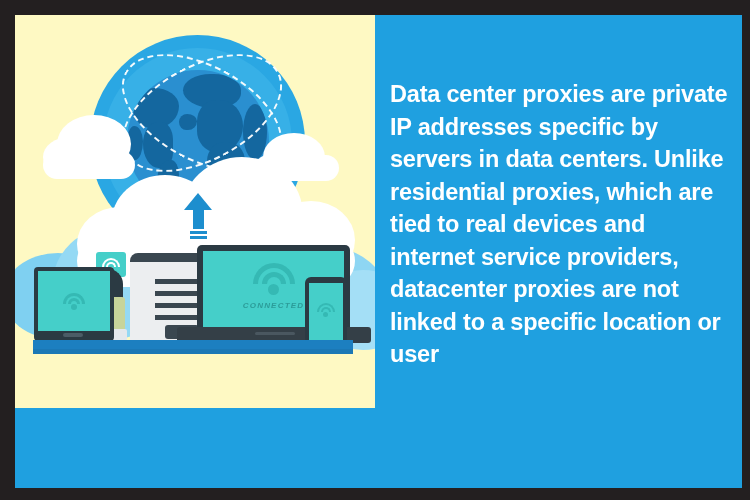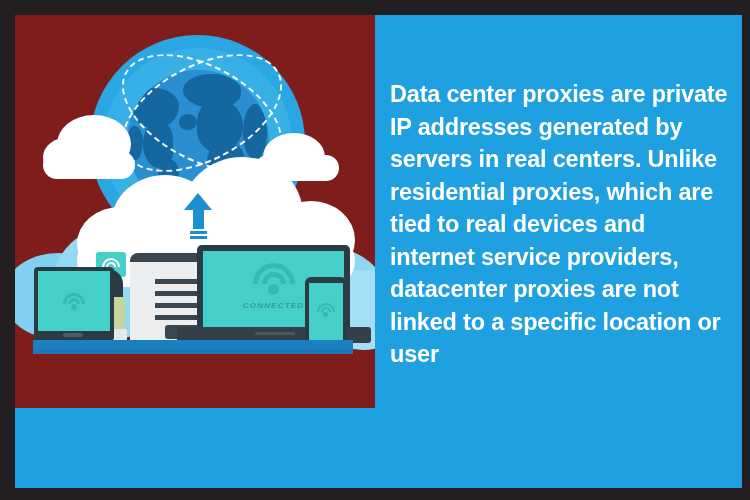--- a/index.html
+++ b/index.html
@@ -29,21 +29,21 @@
     width: 727px; height: 473px;
     background: #1fa0e0;
     overflow: hidden;
   }
 
   
   #illustration-panel {
     position: absolute;
     left: 0; top: 0;
     width: 360px; height: 393px;
-    background: #7f1d1d;
+    background: #fef9c3;
     overflow: hidden;
     font-style: italic;
   }
 
   
 
   
   .halo {
     position: absolute;
     border-radius: 50%;
@@ -246,16 +246,16 @@
       <div style="position:absolute; left:302px; top:288px; width:18px; height:9px; border:2.6px solid #35b9b4; border-bottom:none; border-radius:9px 9px 0 0; box-sizing:border-box;"></div>
       <div style="position:absolute; left:306px; top:292px; width:10px; height:5px; border:2.4px solid #35b9b4; border-bottom:none; border-radius:5px 5px 0 0; box-sizing:border-box;"></div>
       <div style="position:absolute; left:308px; top:297px; width:5px; height:5px; background:#35b9b4; border-radius:50%;"></div>
       <div style="position:absolute; left:305px; top:329px; width:12px; height:3px; background:#e0e6ea; border-radius:2px;"></div>
 
       <div id="shelf"></div>
       <div id="shelf-dark"></div>
 
     </div>
 
-    <div id="paragraph">Data center proxies are private IP addresses generated by servers in real centers. Unlike residential proxies, which are tied to real devices and internet service providers, datacenter proxies are not linked to a specific location or user</div>
+    <div id="paragraph">Data center proxies are private IP addresses specific by servers in data centers. Unlike residential proxies, which are tied to real devices and internet service providers, datacenter proxies are not linked to a specific location or user</div>
 
   </div>
 </div>
 
 </body></html>

